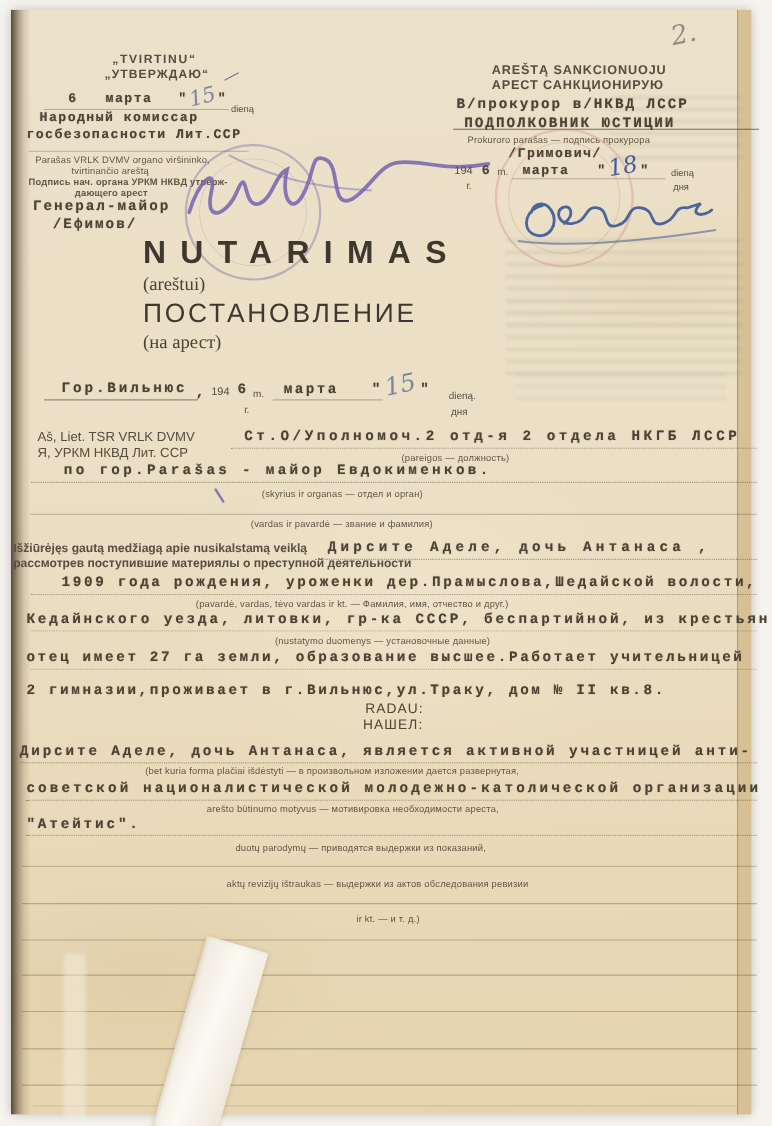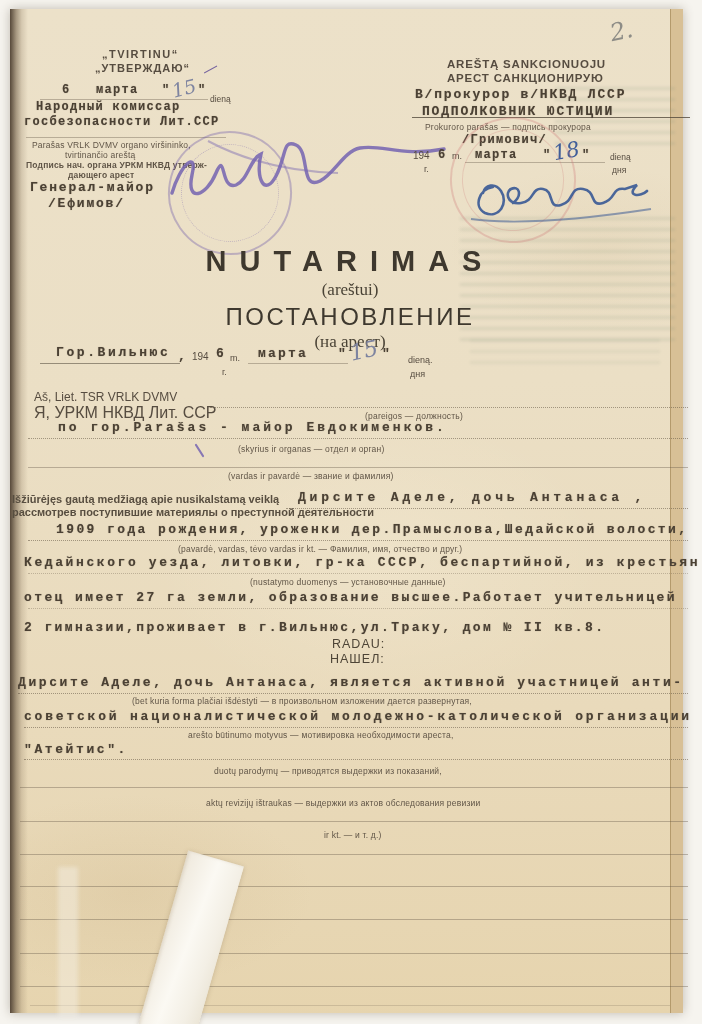--- a/index.html
+++ b/index.html
@@ -124,21 +124,21 @@
   <span class="abs print" style="left:602px;top:156px;font-size:8.5px;">дня</span>
   <div class="rule" style="left:455px;top:153px;width:140px;"></div>
 
   <div class="stamp red" style="left:440px;top:108px;width:122px;height:122px;transform:rotate(-8deg);"></div>
 
   <svg class="abs" style="left:455px;top:150px;" width="190" height="70" viewBox="0 0 190 70">
     <path d="M28,28 C14,30 8,48 20,54 C34,60 44,44 36,32 C30,23 20,26 18,34 M48,44 C58,36 54,26 46,30 C40,33 42,46 56,44 C70,42 66,28 78,30 C90,32 82,50 96,46 C110,42 104,28 118,30 C132,32 124,48 138,44 C152,40 146,28 160,30 L172,26 C160,38 176,38 182,32" stroke="#3c5b96" stroke-width="2.6" fill="none" stroke-linecap="round" opacity="0.92"></path>
     <path d="M6,60 C50,66 120,60 186,50" stroke="#3c5b96" stroke-width="1.8" fill="none" opacity="0.55"></path>
   </svg>
 
-  <div class="abs" style="left:120px;top:205px;width:440px;text-align:center;margin-top:31px;">
+  <div class="abs" style="left:120px;top:205px;width:440px;text-align:left;">
     <div class="print" style="font-family:'Liberation Sans',sans-serif;font-weight:bold;font-size:29px;letter-spacing:13px;color:#3e382e;">NUTARIMAS</div>
     <div class="serif" style="font-size:17px;color:#4a4336;margin-top:2px;">(areštui)</div>
     <div class="print" style="font-weight:normal;font-size:24px;letter-spacing:2.5px;color:#3e382e;margin-top:3px;">ПОСТАНОВЛЕНИЕ</div>
     <div class="serif" style="font-size:17px;color:#4a4336;margin-top:1px;">(на арест)</div>
   </div>
 
   <span class="abs typed" style="left:46px;top:336px;letter-spacing:2.6px;">Гор.Вильнюс</span>
   <div class="rule ink" style="left:30px;top:354px;width:140px;opacity:0.7;"></div>
   <span class="abs typed" style="left:168px;top:340px;">,</span>
   <span class="abs print" style="left:182px;top:342px;font-size:10px;">194</span>
@@ -147,21 +147,22 @@
   <span class="abs typed" style="left:248px;top:337px;">марта</span>
   <div class="rule" style="left:238px;top:354px;width:100px;"></div>
   <span class="abs typed" style="left:328px;top:337px;">"</span>
   <span class="abs hw pencil" style="left:340px;top:329px;font-size:22px;transform:rotate(-12deg);color:#7e84a0;">15</span>
   <span class="abs typed" style="left:372px;top:337px;">"</span>
   <span class="abs print" style="left:398px;top:346px;font-size:9px;">dieną.</span>
   <span class="abs print" style="left:212px;top:358px;font-size:9px;">г.</span>
   <span class="abs print" style="left:400px;top:360px;font-size:9px;">дня</span>
 
   <span class="abs print" style="left:24px;top:381px;font-size:12px;">Aš, Liet. TSR VRLK DVMV</span>
-  <span class="abs print" style="left:24px;top:395px;font-size:16px;">Я, УРКМ НКВД Лит. ССР</span>
+  <span class="abs print" style="left:24px;top:395px;font-size:12px;">Я, УРКМ НКВД Лит. ССР</span>
+  <span class="abs typed" style="left:212px;top:380px;letter-spacing:3.2px;">Ст.О/Уполномоч.2 отд-я 2 отдела НКГБ ЛССР</span>
   <div class="rule d" style="left:200px;top:398px;width:478px;"></div>
   <span class="abs hint" style="left:355px;top:402px;">(pareigos — должность)</span>
   <span class="abs typed" style="left:48px;top:411px;letter-spacing:3px;">по гор.Parašas - майор Евдокименков.</span>
   <div class="rule d" style="left:18px;top:429px;width:660px;"></div>
   <svg class="abs" style="left:183px;top:434px;" width="14" height="16" viewBox="0 0 14 16">
     <path d="M3,2 L10,13" stroke="#7766b2" stroke-width="2.2" stroke-linecap="round" opacity="0.85"></path>
   </svg>
   <span class="abs hint" style="left:228px;top:435px;">(skyrius ir organas — отдел и орган)</span>
   <div class="rule" style="left:18px;top:458px;width:660px;"></div>
   <span class="abs hint" style="left:218px;top:462px;">(vardas ir pavardė — звание и фамилия)</span>

